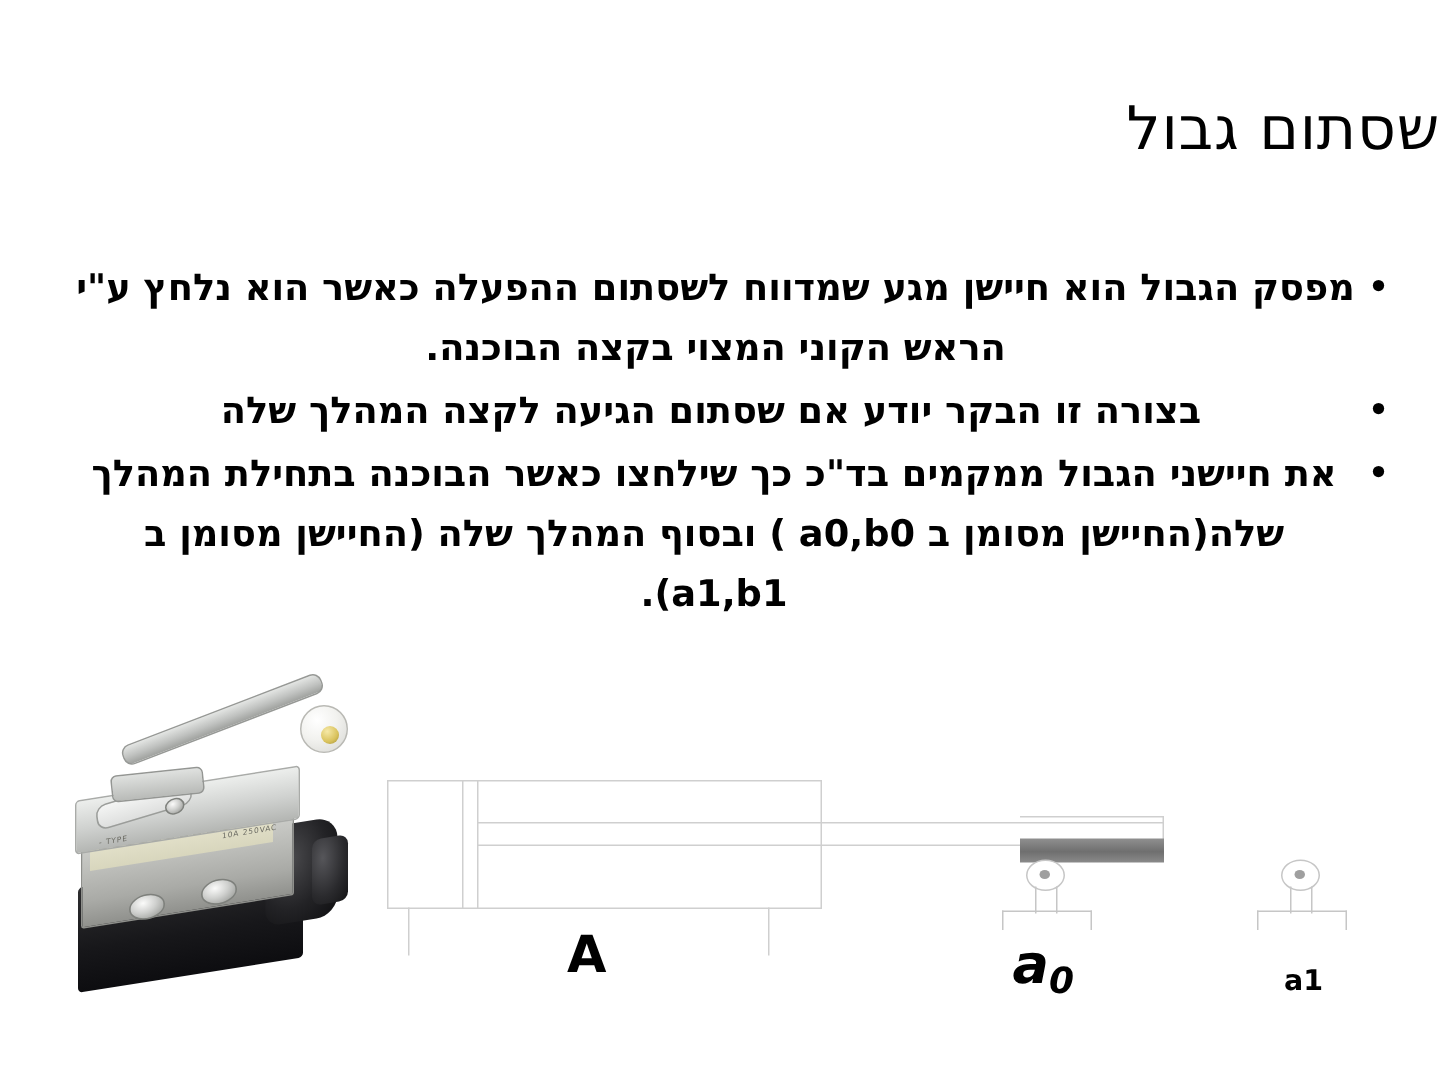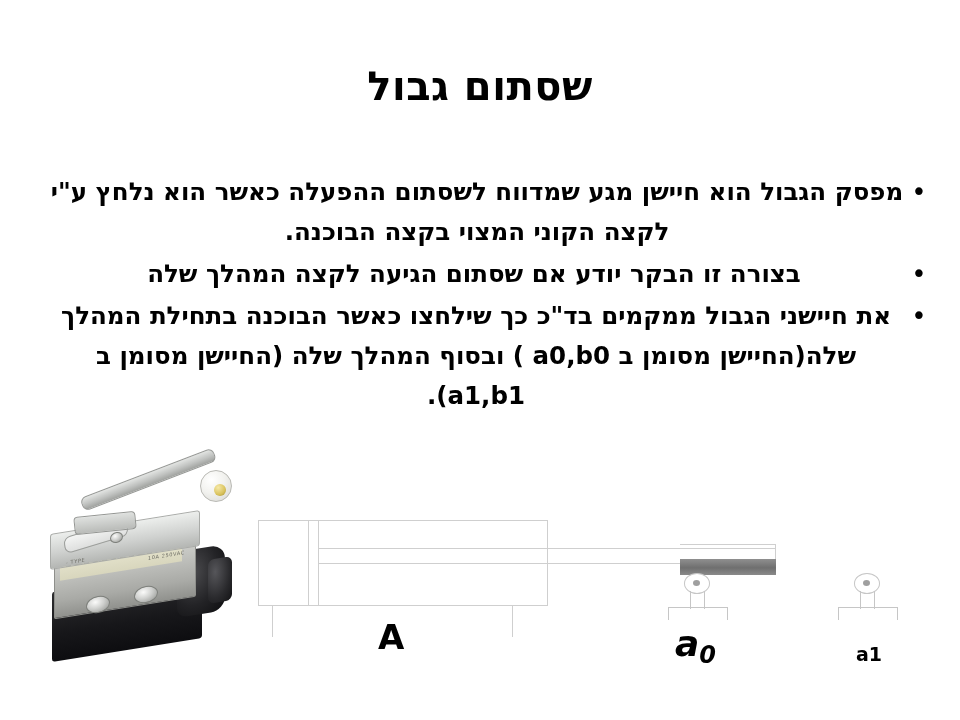--- a/index.html
+++ b/index.html
@@ -9,24 +9,24 @@
     font-family:"DejaVu Sans","Liberation Sans",sans-serif;
     overflow:hidden;
     position:relative;
   }
   .slide{position:relative;width:960px;height:720px;}
 
   
   .title{
     position:absolute;
     top:64px;left:0;width:960px;
-    text-align:center;
+    text-align:right;
     direction:rtl;
     font-size:40px;
-    font-weight:700;
+    font-weight:400;
     color:#000000;
     letter-spacing:0.5px;
     line-height:1.1;
   }
 
   
   .body-block{
     position:absolute;
     top:172px;
     right:28px;
@@ -196,21 +196,21 @@
 <body>
 
 <div class="slide">
 
   <div class="title">שסתום גבול</div>
 
   <div class="body-block">
 
     <div class="bullet-row">
       <div class="bullet-mark">•</div>
-      <div class="bullet-text b1">מפסק הגבול הוא חיישן מגע שמדווח לשסתום ההפעלה כאשר הוא נלחץ ע"י לקצה הקוני המצוי בקצה הבוכנה.</div>
+      <div class="bullet-text b1">מפסק הגבול הוא חיישן מגע שמדווח לשסתום ההפעלה כאשר הוא נלחץ ע"י הראש הקוני המצוי בקצה הבוכנה.</div>
     </div>
 
     <div class="bullet-row">
       <div class="bullet-mark">•</div>
       <div class="bullet-text b2">בצורה זו הבקר יודע אם שסתום הגיעה לקצה המהלך שלה</div>
     </div>
 
     <div class="bullet-row">
       <div class="bullet-mark">•</div>
       <div class="bullet-text b3">את חיישני הגבול ממקמים בד"כ  כך שילחצו כאשר הבוכנה בתחילת המהלך שלה(החיישן מסומן ב a0,b0 ) ובסוף המהלך שלה (החיישן מסומן ב a1,b1).</div>

